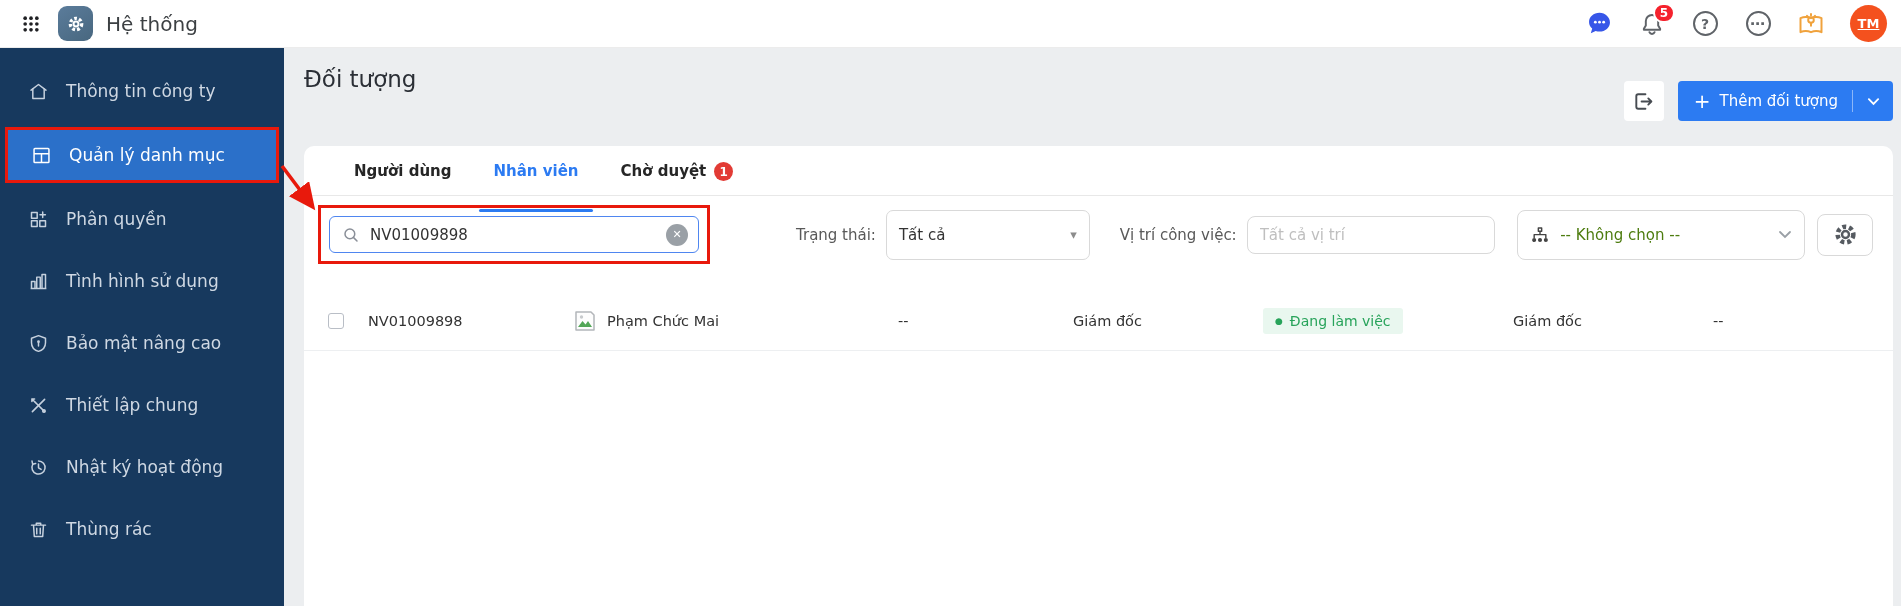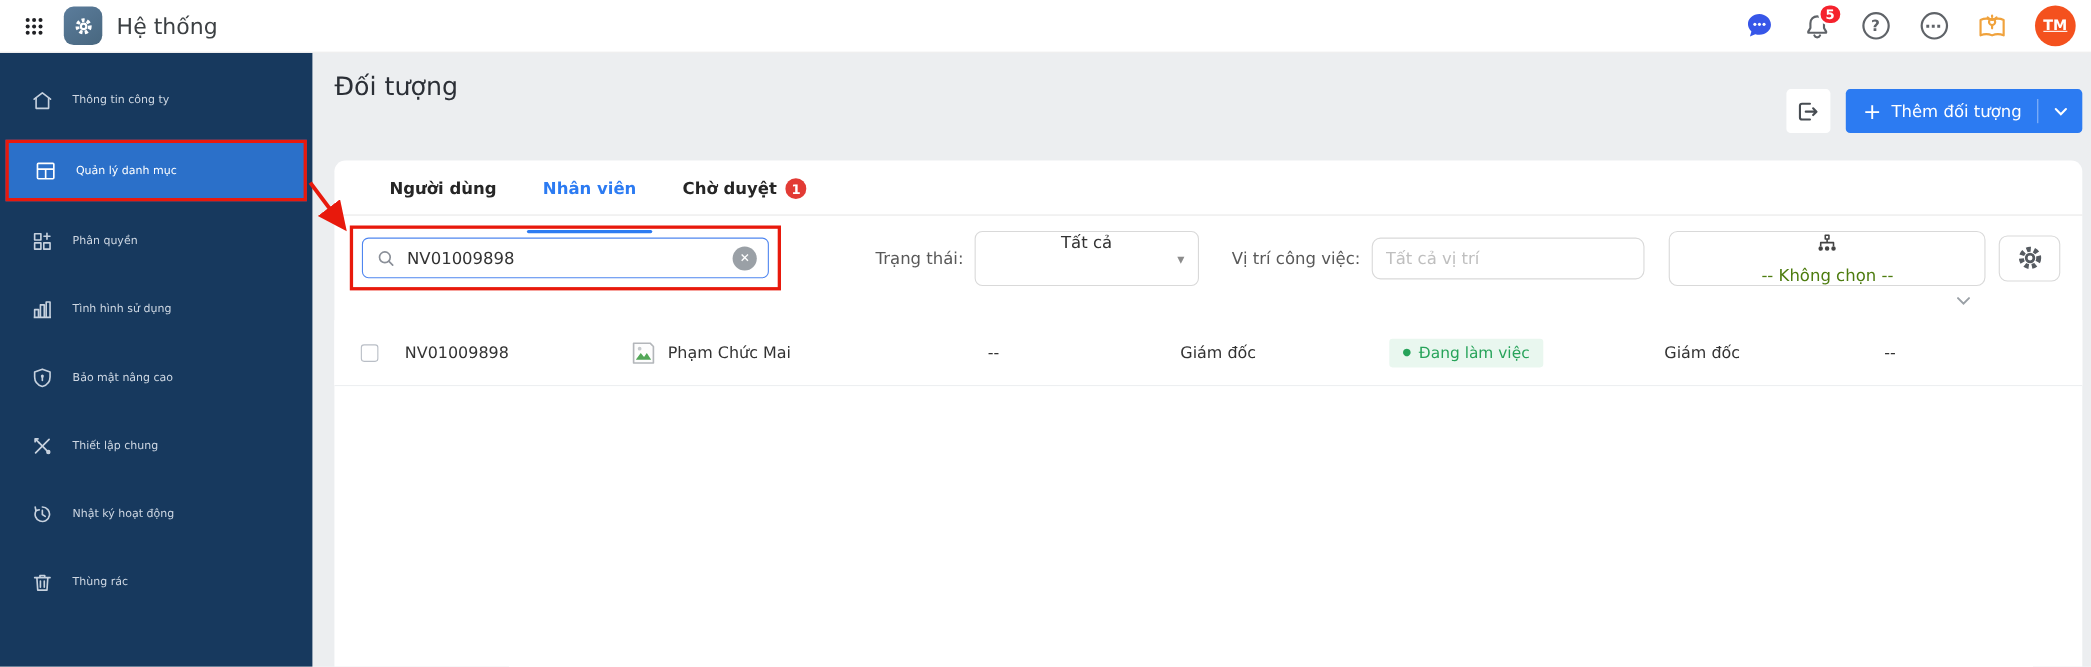--- a/index.html
+++ b/index.html
@@ -21,21 +21,21 @@
   .bell-badge { position:absolute; top:-7px; right:-9px; min-width:21px; height:20px; padding:0 5px;
     background:#f5222d; border:2px solid #fff; border-radius:11px; color:#fff; font-size:12px;
     font-weight:bold; display:flex; align-items:center; justify-content:center; }
   .avatar { width:37px; height:37px; border-radius:50%; background:#f4511e; color:#fff;
     font-size:13px; font-weight:bold; display:flex; align-items:center; justify-content:center; cursor:pointer;text-decoration:underline; }
 
   
   .sidebar { position:absolute; left:0; top:48px; width:284px; height:558px; background:#17395e;
     padding-top:12px; overflow:hidden; z-index:5; }
   .side-item { height:62px; display:flex; align-items:center; gap:17px; padding-left:27px;
-    color:#cfd8e3; font-size:10px; cursor:pointer; }
+    color:#cfd8e3; font-size:17px; cursor:pointer; }
   .side-item .s-ic { width:22px; height:22px; display:flex; align-items:center; justify-content:center; }
   .side-item.active { height:56px; margin:5px 5px; padding-left:22px; background:#2b70c9; color:#fff;
     border:3px solid #e8190c; }
 
   
   .main { position:absolute; left:284px; top:48px; width:1617px; height:558px; }
   .page-title { position:absolute; left:20px; top:18px; font-size:23px; font-weight:500; color:#2b2f36; }
   .header-actions { position:absolute; right:8px; top:33px; display:flex; gap:14px; }
   .export-btn { width:40px; height:40px; background:#fff; border-radius:4px;
     display:flex; align-items:center; justify-content:center; cursor:pointer; }
@@ -64,21 +64,21 @@
   .toolbar { display:flex; align-items:center; padding:9px 20px 13px 14px; }
   .search-annot { border:3px solid #e8190c; padding:8px; }
   .search-box { width:370px; height:37px; border:1.5px solid #4f86f0; border-radius:6px;
     display:flex; align-items:center; padding:0 10px 0 12px; gap:10px; background:#fff; }
   .search-box input { flex:1; border:none; outline:none; font-size:15px; color:#333;
     font-family:inherit; background:transparent; }
   .clear-btn { width:22px; height:22px; border-radius:50%; background:#9aa0a6; color:#fff;
     font-size:11px; font-weight:bold; display:flex; align-items:center; justify-content:center; cursor:pointer; }
   .f-label { font-size:15px; color:#595959; white-space:nowrap; }
   .select { height:50px; border:1px solid #d9d9d9; border-radius:7px; background:#fff;
-    display:flex; align-items:center; font-size:15px; color:#333; cursor:pointer;flex-direction:column; }
+    display:flex; align-items:center; font-size:15px; color:#333; cursor:pointer; }
   .sel-status { width:205px; padding:0 12px; margin-left:10px; }
   .sel-status .caret { margin-left:auto; color:#8c8c8c; font-size:13px; }
   .pos-input { width:250px; height:38px; border:1px solid #d9d9d9; border-radius:8px; margin-left:10px;
     padding:0 12px; font-size:15px; color:#333; outline:none; font-family:inherit; }
   .pos-input::placeholder { color:#bfbfbf; }
   .sel-org { width:290px; margin-left:22px; padding:0 12px; gap:10px; border-radius:8px; color:#4d7c0f;text-align:center; }
   .sel-org .chev { margin-left:auto; }
   .gear-btn { width:56px; height:42px; margin-left:12px; border:1px solid #d9d9d9; border-radius:8px;
     background:#fff; display:flex; align-items:center; justify-content:center; cursor:pointer; }
   .ml-status { margin-left:86px; } .ml-pos { margin-left:30px; }

